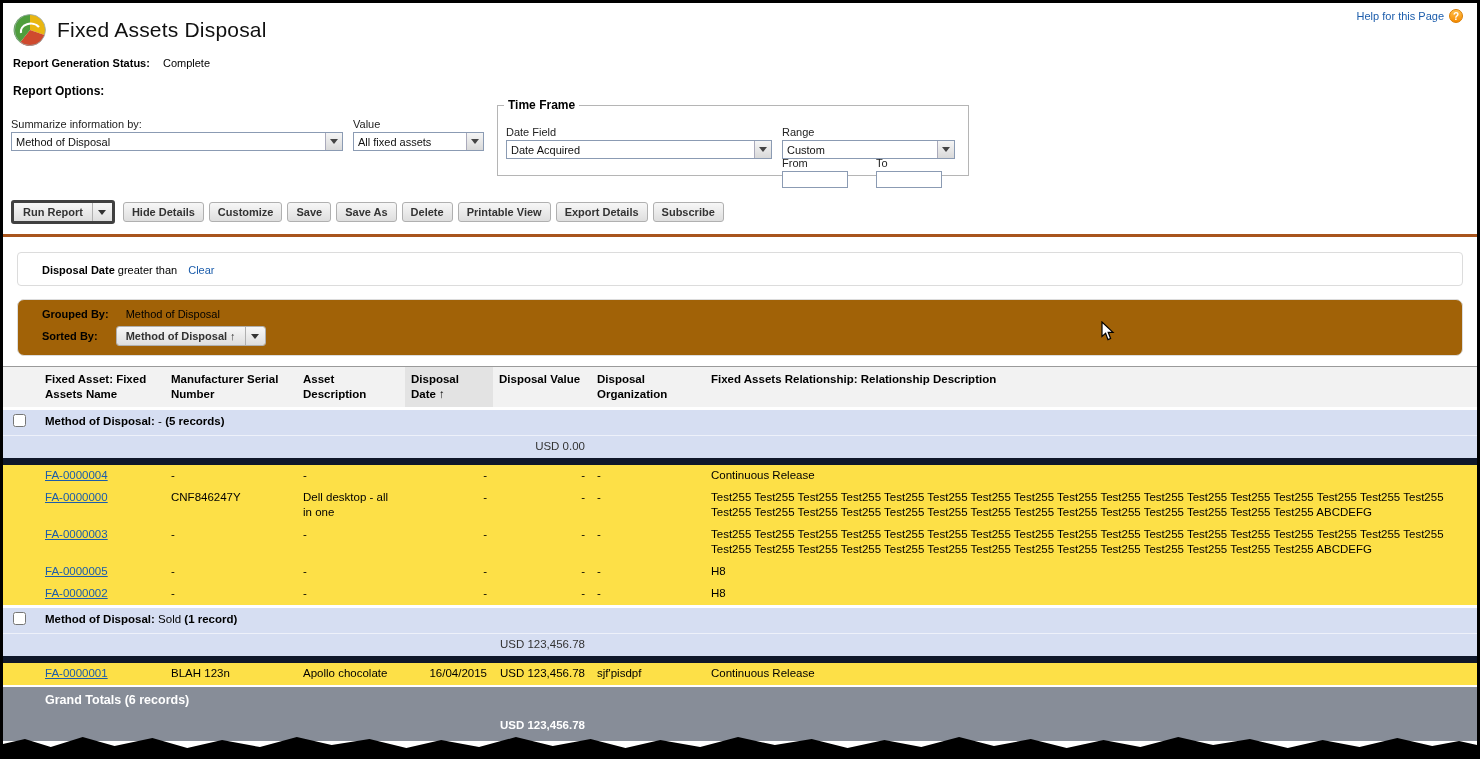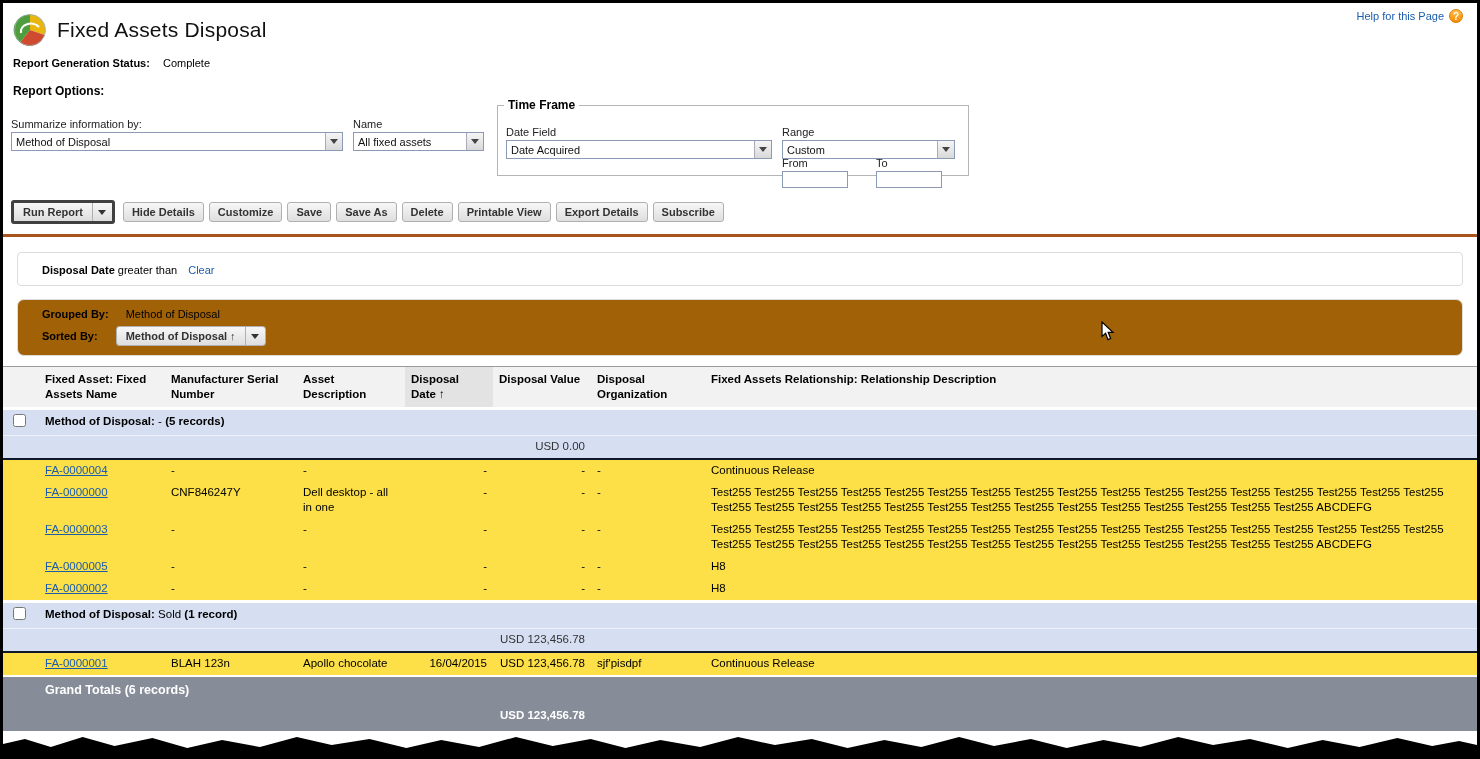--- a/index.html
+++ b/index.html
@@ -73,21 +73,21 @@
   .sort-split .sort-caret::after { content: ""; border-left: 4px solid transparent; border-right: 4px solid transparent;
          border-top: 5px solid #333; }
 
   
   table.report { width: 100%; border-collapse: collapse; margin-top: 10px; font-size: 11.5px; table-layout: fixed; }
   table.report th { text-align: left; font-weight: bold; font-size: 11.5px; padding: 5px 6px; vertical-align: top;
          background: #f2f2f2; border-top: 1px solid #9a9a9a; border-bottom: 1px solid #c9c9c9; line-height: 15px; }
   table.report th.sorted { background: #e3e3e3; }
   table.report td { padding: 3px 6px 4px; vertical-align: top; line-height: 15px; word-wrap: break-word; }
   tr.group-row td { background: #d6def2; padding: 4px 6px; border-top: 3px solid #fff; }
-  tr.subtotal-row td { background: #d6def2; border-top: 1px solid #eef1fa; border-bottom: 2px solid #0f172a; color: #333; }
+  tr.subtotal-row td { background: #d6def2; border-top: 1px solid #eef1fa; border-bottom: 7px solid #0f172a; color: #333; }
   tr.data-row td { background: #fde047; }
   tr.data-row a { color: #1b5cab; text-decoration: underline; cursor: pointer; }
   tr.grand-label-row td { background: #878d98; color: #fff; font-weight: bold; font-size: 12.5px; padding: 6px; border-top: 2px solid #fff; }
   tr.grand-value-row td { background: #878d98; color: #fff; font-weight: bold; padding: 4px 6px 8px; }
   td.r, th.r { text-align: right; }
   .cb-cell input { width: 13px; height: 13px; margin-left: 4px; }
   .sort-arrow { margin-left: 3px; }
 
   
   .cursor { position: absolute; left: 1098px; top: 318px; pointer-events: none; }
@@ -122,21 +122,21 @@
   <div class="options-heading">Report Options:</div>
   <div class="options-row">
     <div class="opt-block" style="left:8px; top:20px; width:332px;">
       <span class="opt-label">Summarize information by:</span>
       <div class="combo">
         <span>Method of Disposal</span>
         <span class="arrow-box"></span>
       </div>
     </div>
     <div class="opt-block" style="left:350px; top:20px; width:131px;">
-      <span class="opt-label">Name</span>
+      <span class="opt-label">Value</span>
       <div class="combo">
         <span>All fixed assets</span>
         <span class="arrow-box"></span>
       </div>
     </div>
     <fieldset class="tf-fieldset">
       <legend>Time Frame</legend>
       <div class="tf-datefield">
         <span class="opt-label">Date Field</span>
         <div class="combo">

